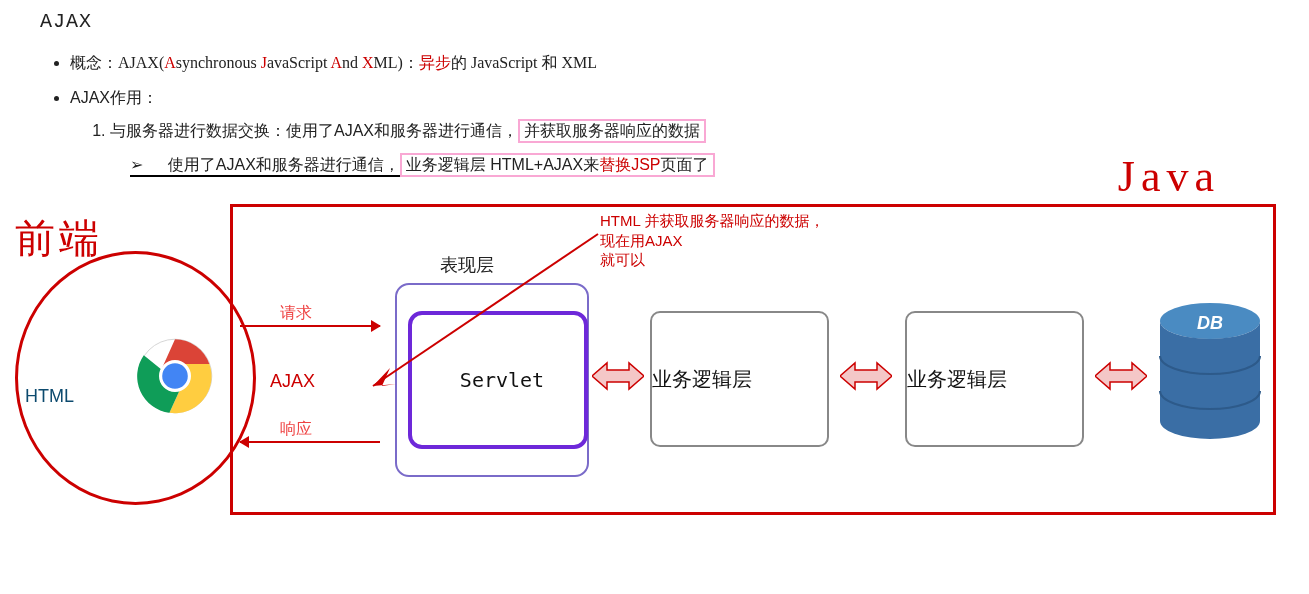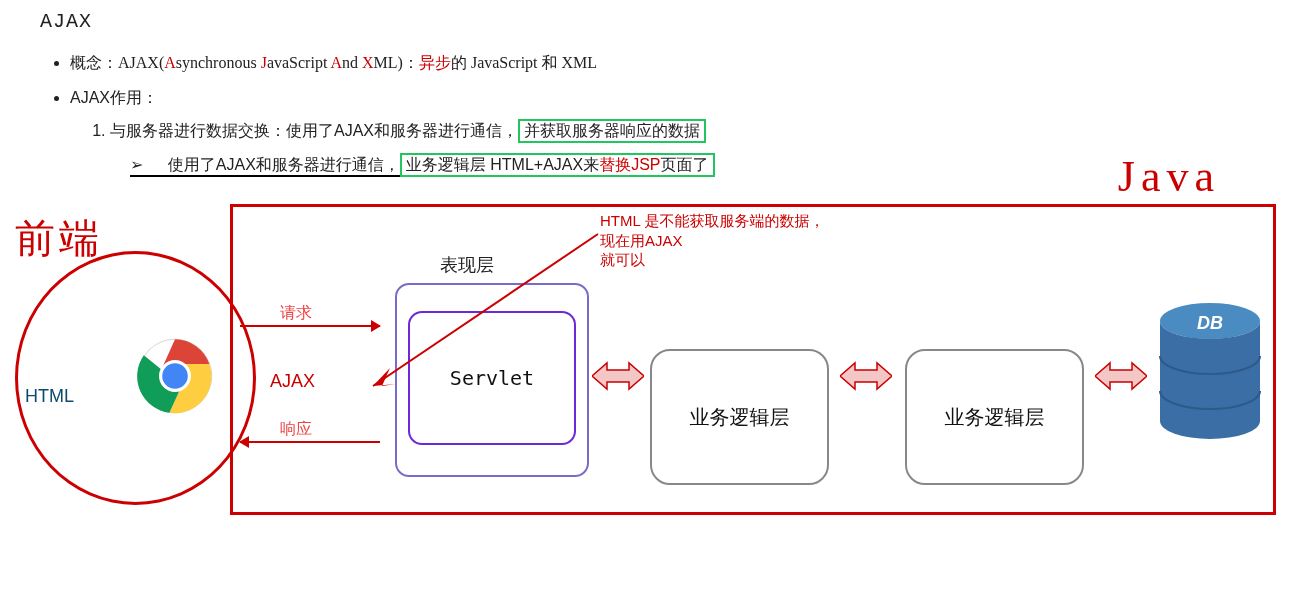--- a/index.html
+++ b/index.html
@@ -34,21 +34,21 @@
     padding-left: 40px;
     margin: 8px 0 0 0;
   }
   ol.num > li { margin-top: 10px; }
   .sub {
     margin-top: 10px;
     margin-left: 20px;
   }
   .sub .arrow { display:inline-block; width: 20px; }
   .boxed1 {
-    border: 2px solid #22c55e;
+    border: 2px solid #f9a8d4;
     padding: 0 4px 1px 4px;
     display: inline-block;
     line-height: 1.2;
   }
   .underline {
     border-bottom: 2px solid #000000;
     padding-bottom: 2px;
   }
 
   
@@ -132,42 +132,42 @@
     position: absolute;
     left: 355px; top: 92px;
     width: 190px; height: 190px;
     border: 2px solid #7a6bc9;
     border-radius: 14px;
   }
   .innerblue {
     position: absolute;
     left: 368px; top: 120px;
     width: 164px; height: 130px;
-    border: 2px solid #6d28d9;
+    border: 4px solid #6d28d9;
     border-radius: 14px;
     display:flex; align-items:center; justify-content:center;
     font-family: Consolas, monospace;
     font-size: 20px;
     color:#111;
+    padding-left:8px;
   }
   .layerlabel {
     position:absolute; font-size:18px; color:#222;
   }
   .layerlabel.pres { left: 400px; top: 62px; }
 
   .layerbox {
     position:absolute;
     width: 175px; height: 132px;
     border: 2px solid #888;
-    border-radius: 20px;
-    display:flex; align-items:center; justify-content:center;
+    border-radius: 10px;
+    display:flex; align-items:center; justify-content:flex-start;
     font-size: 20px;
     color:#111;
     top: 120px;
-    margin-top: 38px;
   }
   .layerbox.biz { left: 610px; }
   .layerbox.dao { left: 865px; }
 
   .db {
     position:absolute;
     left: 1115px; top: 110px;
     width: 110px; height: 150px;
   }
 
@@ -279,18 +279,18 @@
   </svg>
   <svg class="bidi b3" viewBox="0 0 52 30">
     <polygon points="0,15 15,2 15,9 37,9 37,2 52,15 37,28 37,21 15,21 15,28" fill="#f4c7c7" stroke="#c00" stroke-width="1.5"></polygon>
   </svg>
 
   <svg class="notearrow" viewBox="0 0 250 170">
     <line x1="230" y1="8" x2="5" y2="160" stroke="#c00" stroke-width="2"></line>
     <polygon points="5,160 22,142 14,160 28,158" fill="#c00"></polygon>
   </svg>
   <div class="notetext">
-    <span>HTML 是不能获取服务端的数据，</span><br>
+    <span>HTML 并获取服务器响应的数据，</span><br>
     <span>现在用AJAX</span><br>
     <span>就可以</span>
   </div>
 
 </div>
 
 </body></html>

